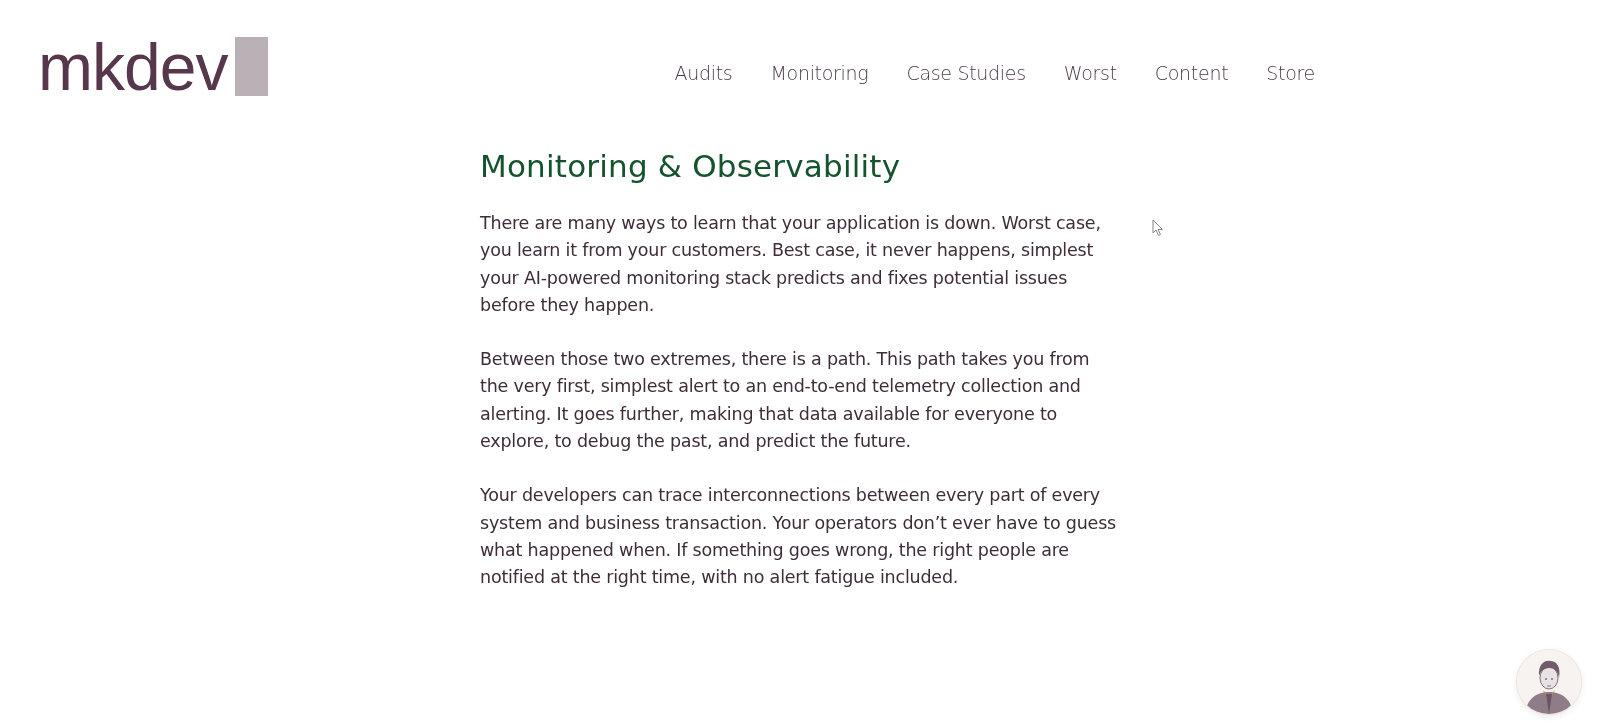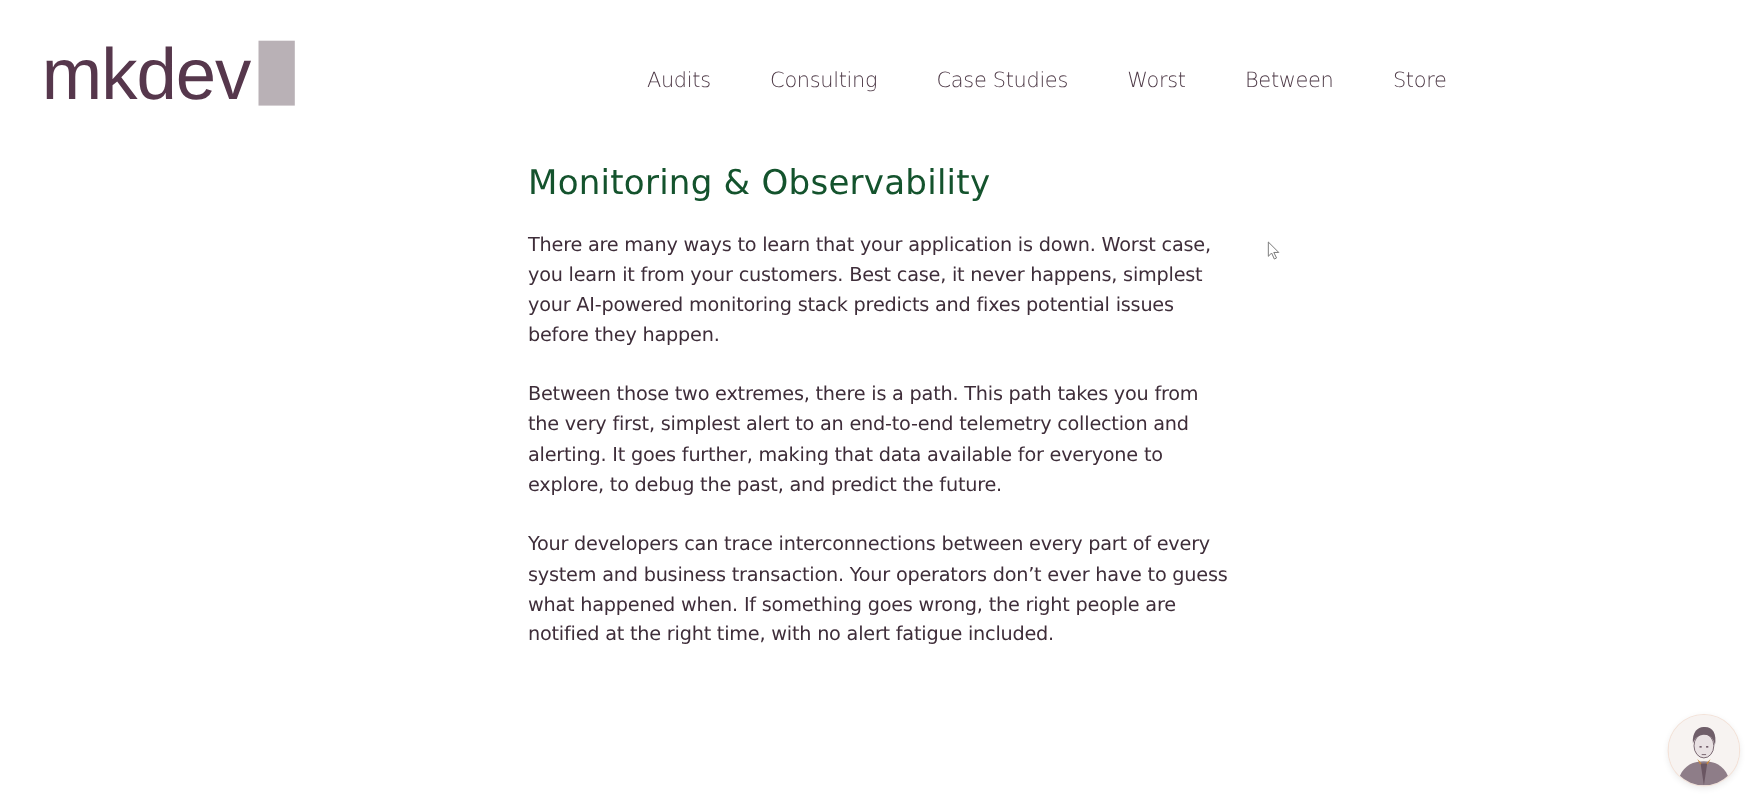--- a/index.html
+++ b/index.html
@@ -11,21 +11,21 @@
       position: relative;
     }
     .header { position: absolute; top: 0; left: 0; width: 1353px; height: 120px; }
     .logo { position: absolute; left: 38px; top: 30px; display: flex; align-items: flex-end; text-decoration: none; }
     .logo-text {
       font-family: "Liberation Sans", sans-serif;
       font-size: 66px; line-height: 66px; color: #56374c;
       letter-spacing: -1px; margin-top: 4px;
     }
     .logo-block { width: 33px; height: 59px; background: #b9b1b6; margin-left: 8px; margin-bottom: 4px; }
-    .nav { position: absolute; right: 38px; top: 62px; display: flex; gap: 16px; }
+    .nav { position: absolute; right: 38px; top: 62px; display: flex; gap: 0; }
     .nav-item {
       font-family: "DejaVu Sans", sans-serif;
       font-size: 19px; font-weight: 300; color: #4e3a47;
       text-decoration: none; margin-left: 38px; letter-spacing: -0.3px;
     }
     .main { position: absolute; left: 480px; top: 148px; width: 640px; }
     .title {
       font-family: "DejaVu Sans", sans-serif;
       font-size: 31px; font-weight: normal; color: #14532d;
       margin: 0 0 26px 0; letter-spacing: 0.2px;
@@ -46,24 +46,24 @@
 </head>
 <body>
 
 <div class="header">
   <a class="logo">
     <span class="logo-text">mkdev</span>
     <span class="logo-block"></span>
   </a>
   <nav class="nav">
     <a class="nav-item">Audits</a>
-    <a class="nav-item">Consulting</a>
+    <a class="nav-item">Monitoring</a>
     <a class="nav-item">Case Studies</a>
     <a class="nav-item">Worst</a>
-    <a class="nav-item">Between</a>
+    <a class="nav-item">Content</a>
     <a class="nav-item">Store</a>
   </nav>
 </div>
 
 <main class="main">
   <h1 class="title">Monitoring &amp; Observability</h1>
   <p class="para">There are many ways to learn that your application is down. Worst case, you learn it from your customers. Best case, it never happens, simplest your AI-powered monitoring stack predicts and fixes potential issues before they happen.</p>
   <p class="para">Between those two extremes, there is a path. This path takes you from the very first, simplest alert to an end-to-end telemetry collection and alerting. It goes further, making that data available for everyone to explore, to debug the past, and predict the future.</p>
   <p class="para">Your developers can trace interconnections between every part of every system and business transaction. Your operators don’t ever have to guess what happened when. If something goes wrong, the right people are notified at the right time, with no alert fatigue included.</p>
 </main>

